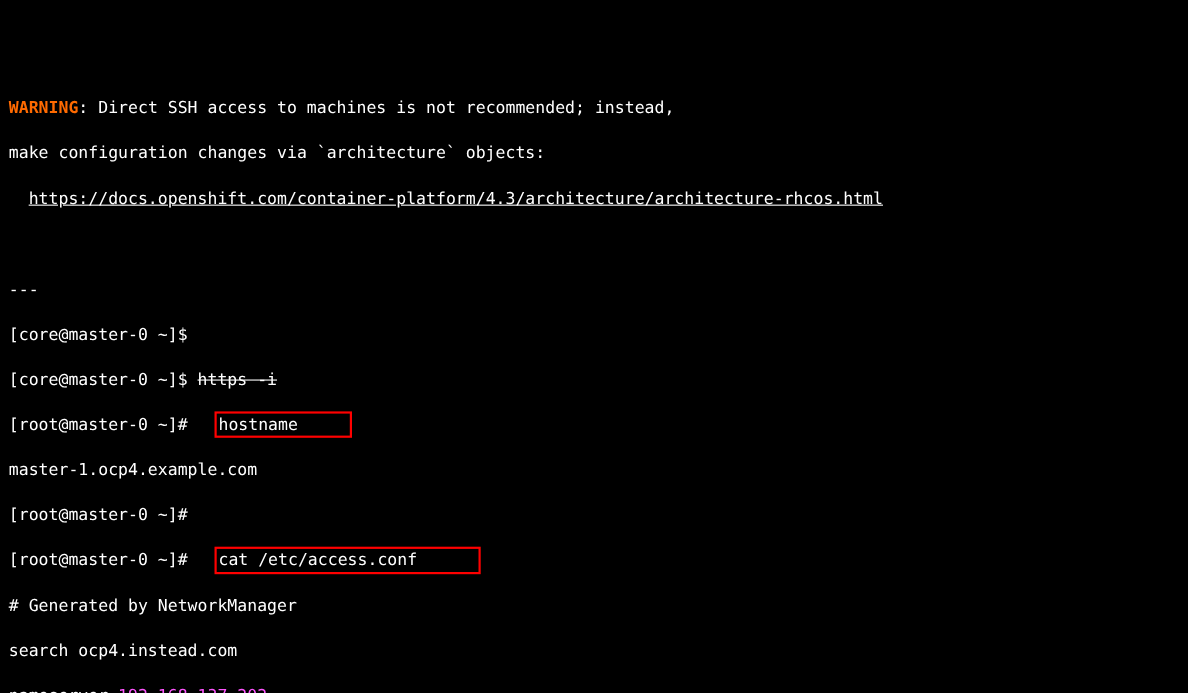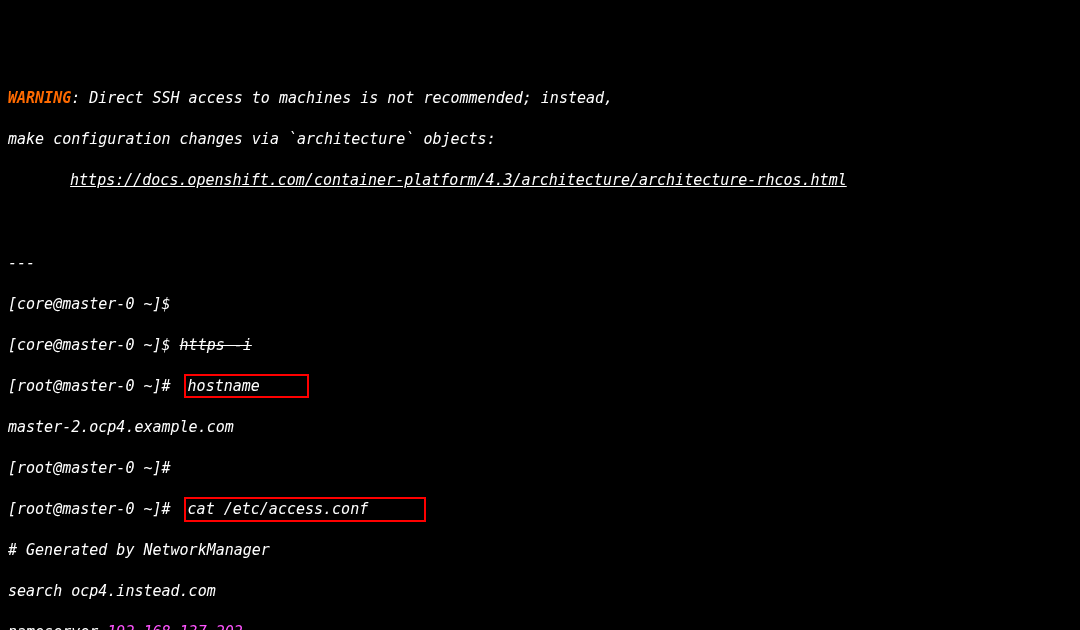--- a/index.html
+++ b/index.html
@@ -1,53 +1,53 @@
 <!DOCTYPE html>
 <html><head>
 <meta charset="utf-8">
 <style>
-  * { margin: 0; padding: 0; box-sizing: border-box; font-style: italic; }
+  * { margin: 0; padding: 0; box-sizing: border-box; }
   body {
     background: #000;
     color: #fff;
     font-family: "DejaVu Sans Mono", "Courier New", monospace;
     font-size: 15px;
     line-height: 1.37;
     padding: 6px 8px;
     white-space: pre;
     width: 1080px;
     height: 630px;
     overflow: hidden;
   }
   .orange { color: #ff6a00; font-weight: bold; }
   .magenta { color: #ff55ff; }
-  .underline { text-decoration: underline; margin-left: 44px; }
+  .underline { text-decoration: underline; }
   .strike { text-decoration: line-through; }
   .redbox {
     border: 2px solid #ff0000;
     display: inline-block;
     padding: 0 2px;
-    margin: -2px 4px;
+    margin: -2px 15px;
   }
   .line { display: block; }
 </style>
 </head>
 <body>
 
 
 
 <span class="line"><span class="orange">WARNING</span><span>: Direct SSH access to machines is not recommended; instead,</span></span>
 <span class="line">make configuration changes via `architecture` objects:</span>
 <span class="line">  <span class="underline">https://docs.openshift.com/container-platform/4.3/architecture/architecture-rhcos.html</span></span>
 <span class="line"> </span>
 <span class="line">---</span>
 <span class="line">[core@master-0 ~]$</span>
 <span class="line"><span>[core@master-0 ~]$ </span><span class="strike">https -i</span></span>
 <span class="line"><span>[root@master-0 ~]# </span><span class="redbox"><span>hostname</span>     </span></span>
-<span class="line">master-2.ocp4.example.com</span>
+<span class="line">master-1.ocp4.example.com</span>
 <span class="line">[root@master-0 ~]#</span>
 <span class="line"><span>[root@master-0 ~]# </span><span class="redbox"><span>cat /etc/access.conf</span>      </span></span>
 <span class="line"># Generated by NetworkManager</span>
 <span class="line">search ocp4.instead.com</span>
 <span class="line"><span>nameserver </span><span class="magenta">192.168.137.202</span></span>
 
 
 
 
 

